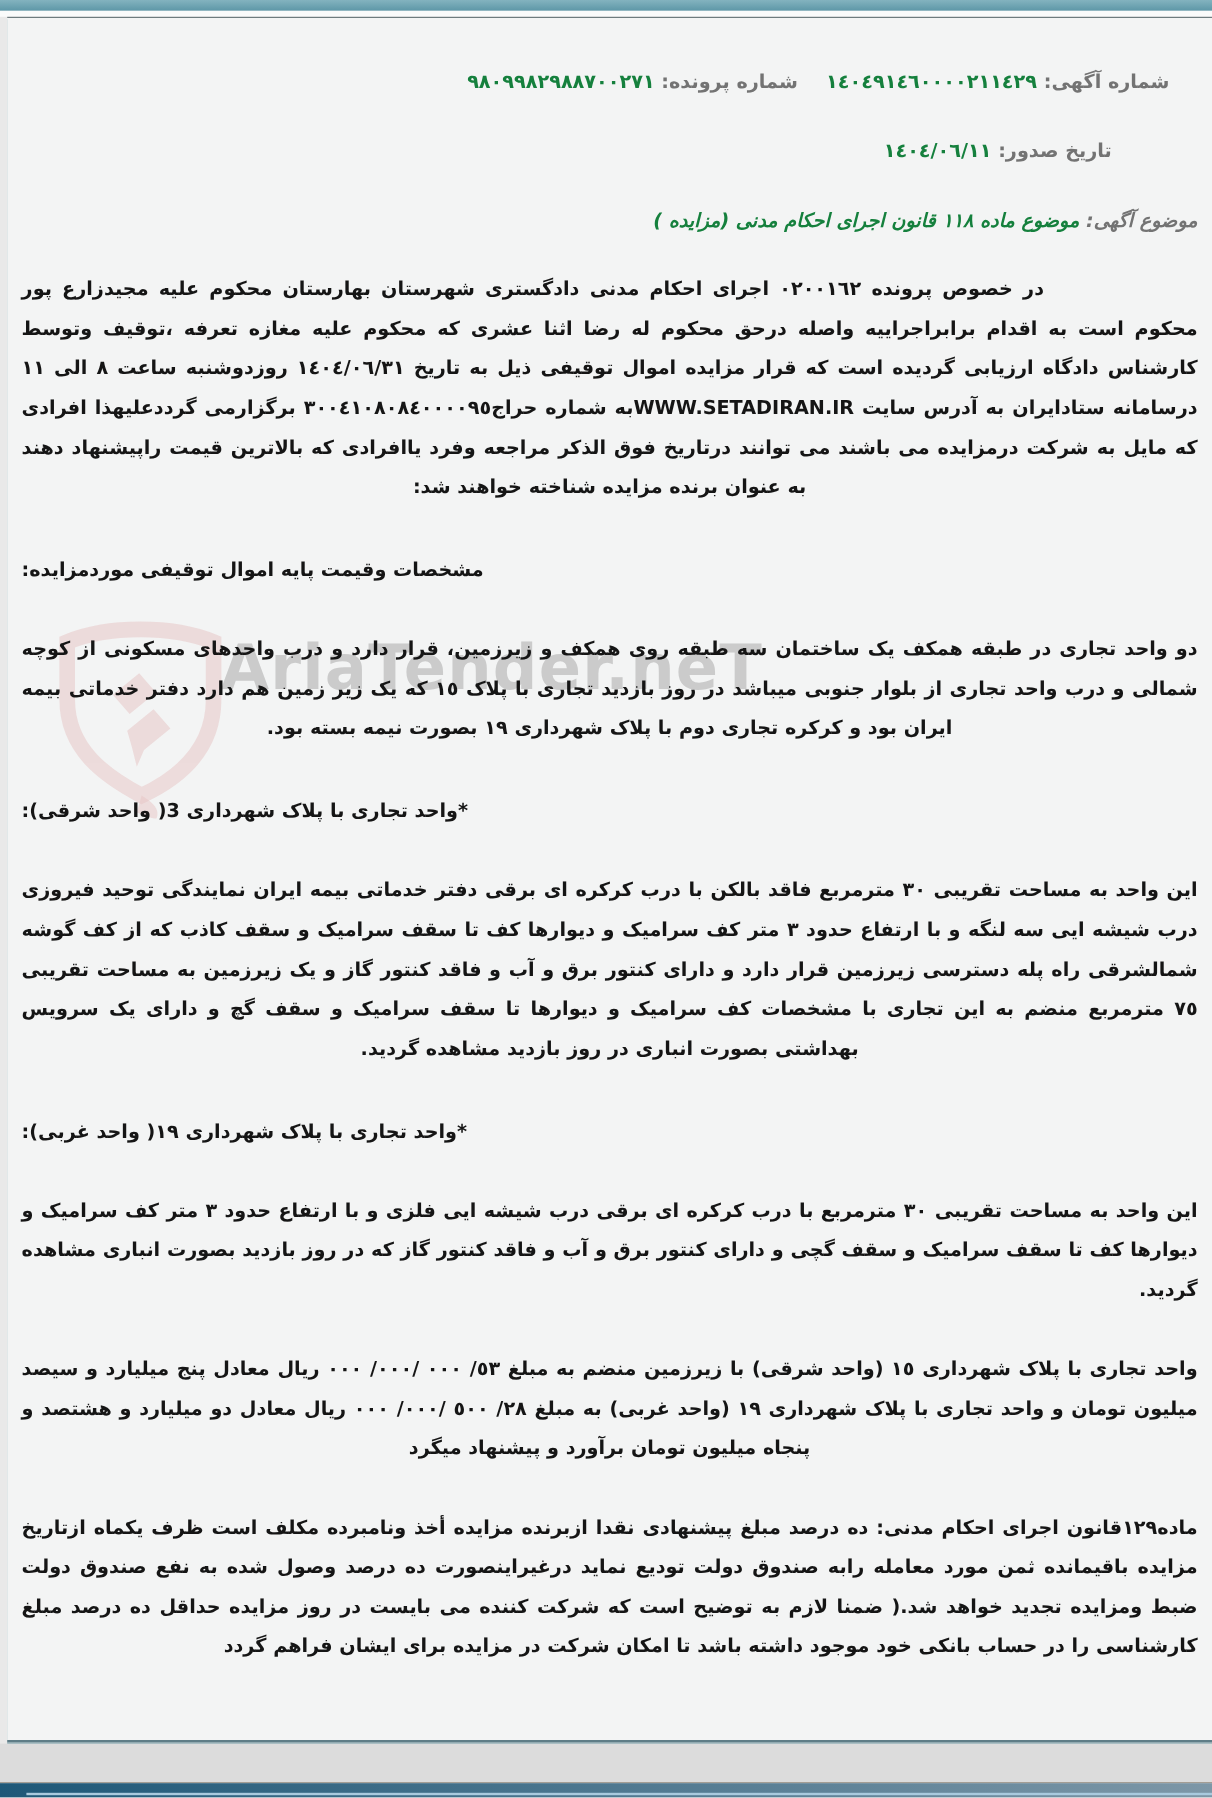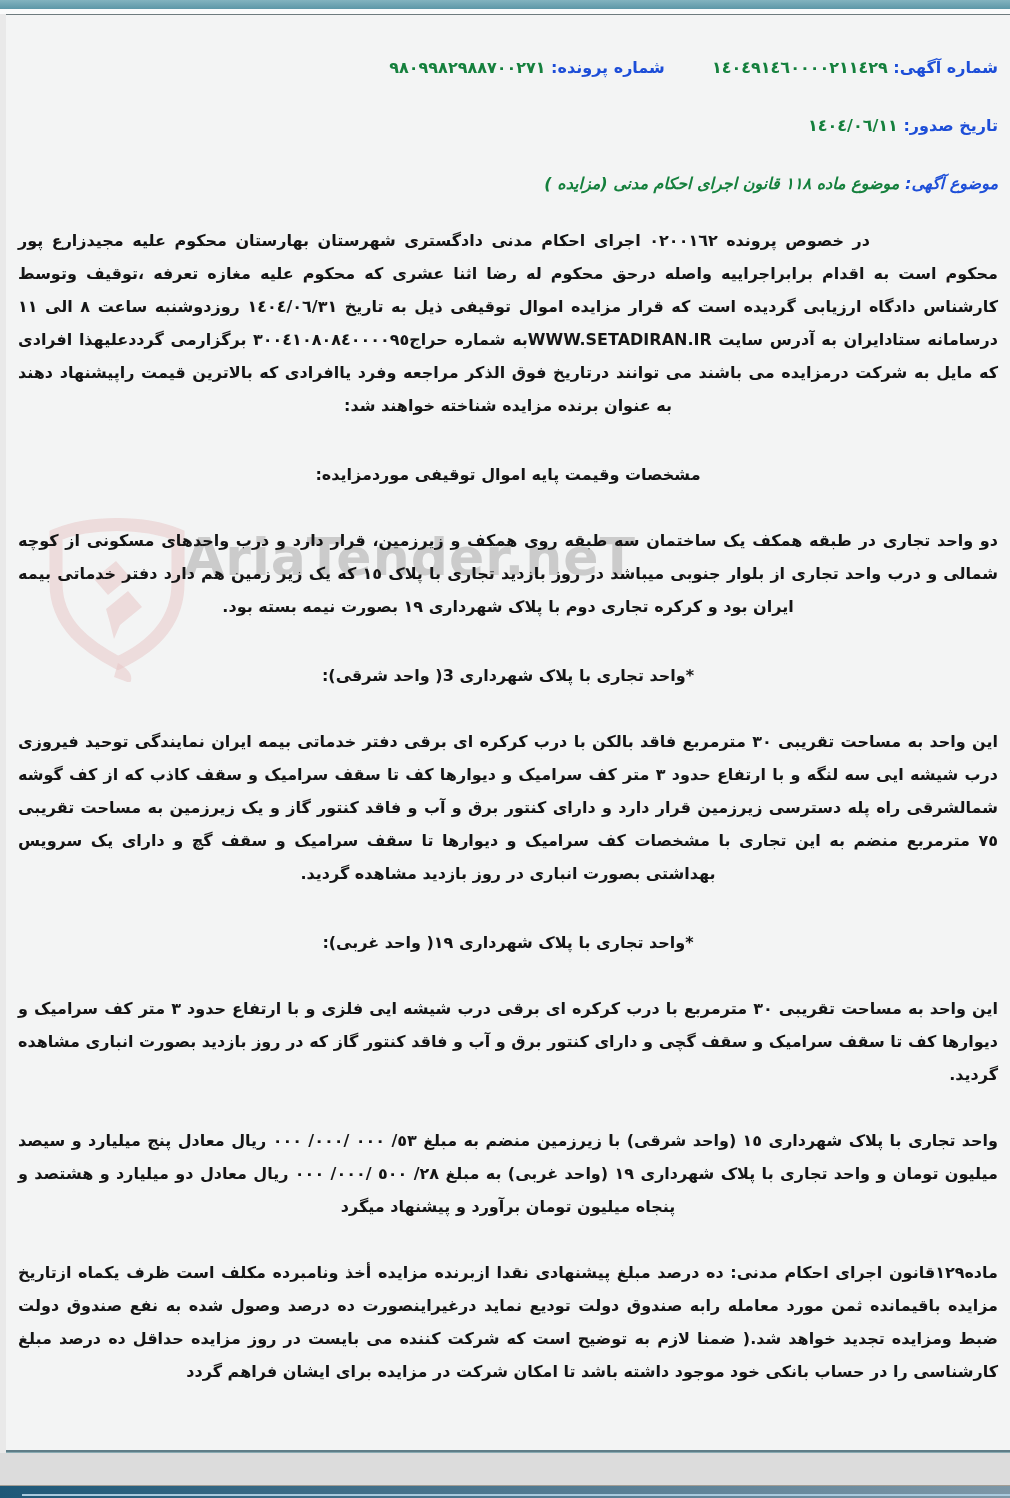--- a/index.html
+++ b/index.html
@@ -23,31 +23,31 @@
   .bottom-line{position:absolute;left:22px;right:0;bottom:2px;height:2px;background:#a9cade;}
   
   .watermark{position:absolute;top:500px;left:0;right:0;height:170px;z-index:0;pointer-events:none;}
   .wm-shield{position:absolute;left:36px;top:2px;opacity:.5;}
   .wm-text{position:absolute;left:178px;top:12px;direction:ltr;
     font-size:52px;font-weight:bold;letter-spacing:1px;color:#ababab;opacity:.55;}
   
   .content{position:absolute;inset:0;z-index:1;direction:rtl;
     padding:36px 12px 0 12px;color:#151515;font-weight:bold;
     font-size:16px;line-height:33px;}
-  .lbl{color:#1d4ed8;font-weight:bold;}
+  .lbl{color:#737373;font-weight:bold;}
   .val{color:#15803d;font-weight:bold;}
   .meta-row{display:flex;margin-bottom:25px;}
-  .meta-cell-r{width:34%;}
+  .meta-cell-r{width:34%;text-align:center;}
   .meta-cell-l{width:66%;}
   .subject-row{margin-bottom:24px;font-style:italic;}
   .bodylabel-row{margin-bottom:0;}
   .para{margin:33px 0 0 0;text-align:justify;}
   .para.first{margin-top:12px;text-indent:128px;}
   .para.last-center{text-align-last:center;}
-  .heading{margin:36px 0 0 0;text-align:center;}
+  .heading{margin:36px 0 0 0;text-align:left;}
 </style>
 </head>
 <body>
 
 <div class="screen">
   <div class="top-bar"></div>
   <div class="top-gap"></div>
 
   <div class="doc">
 

